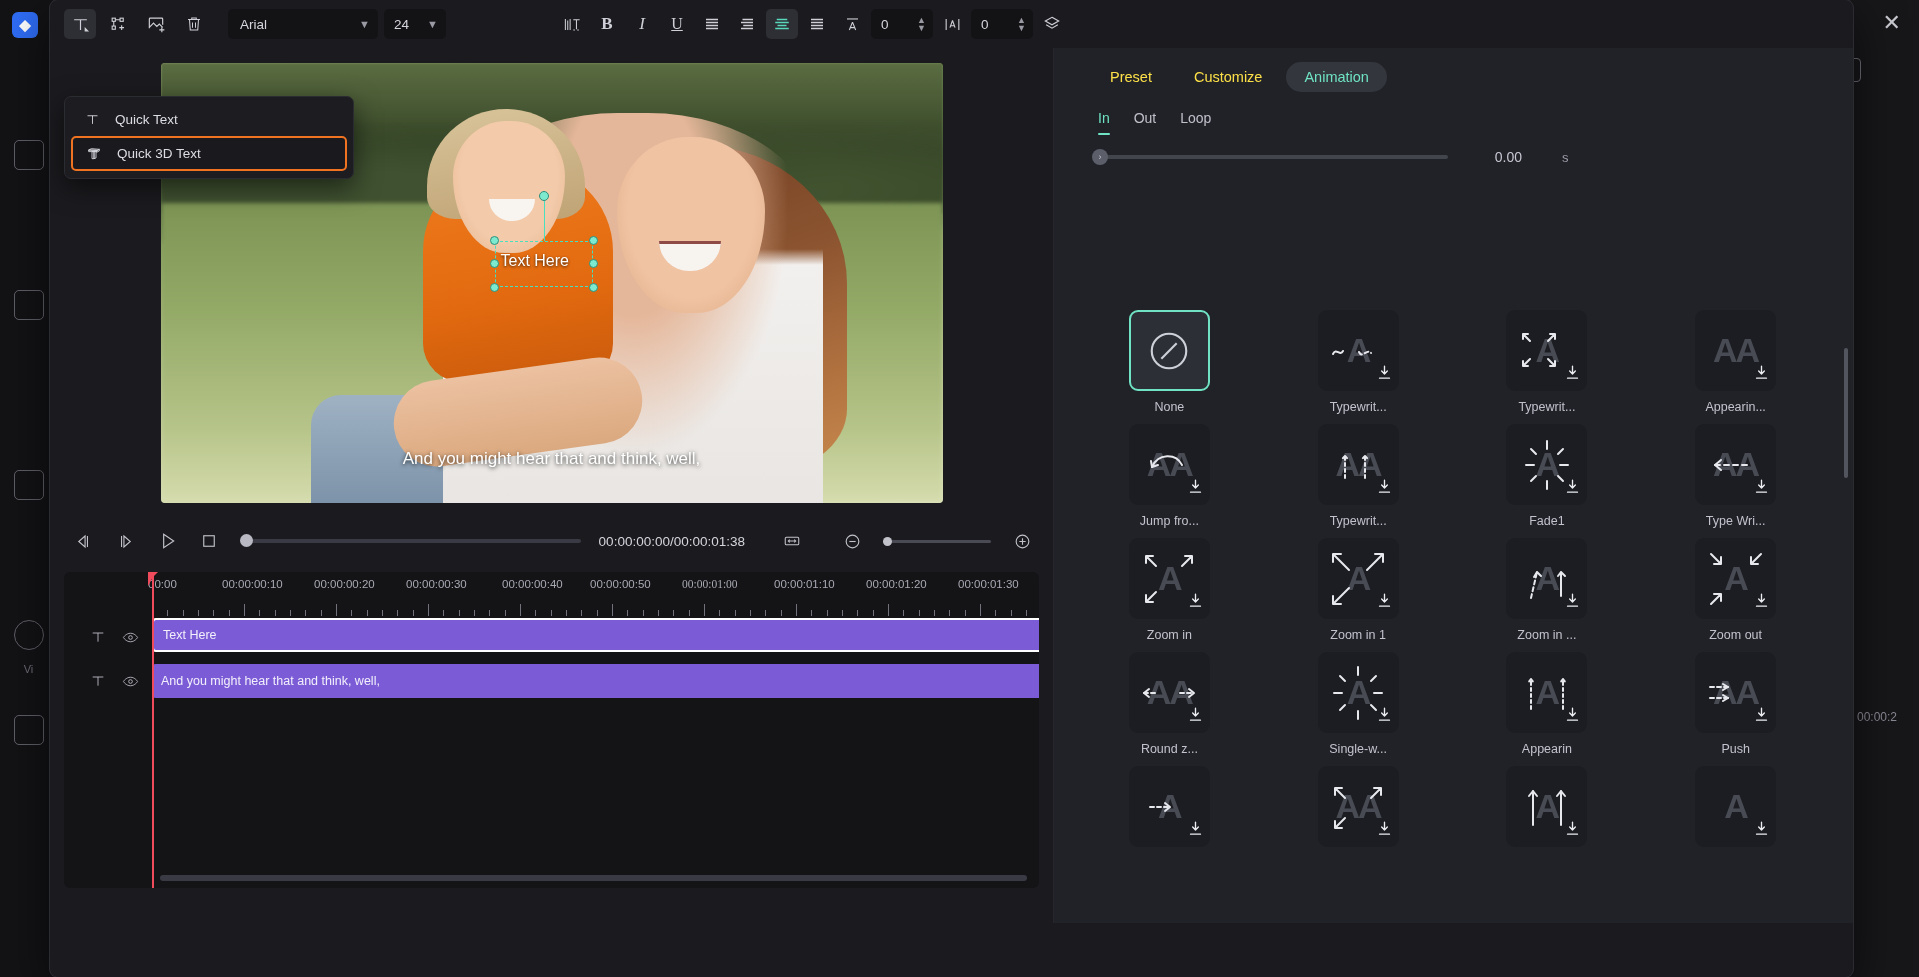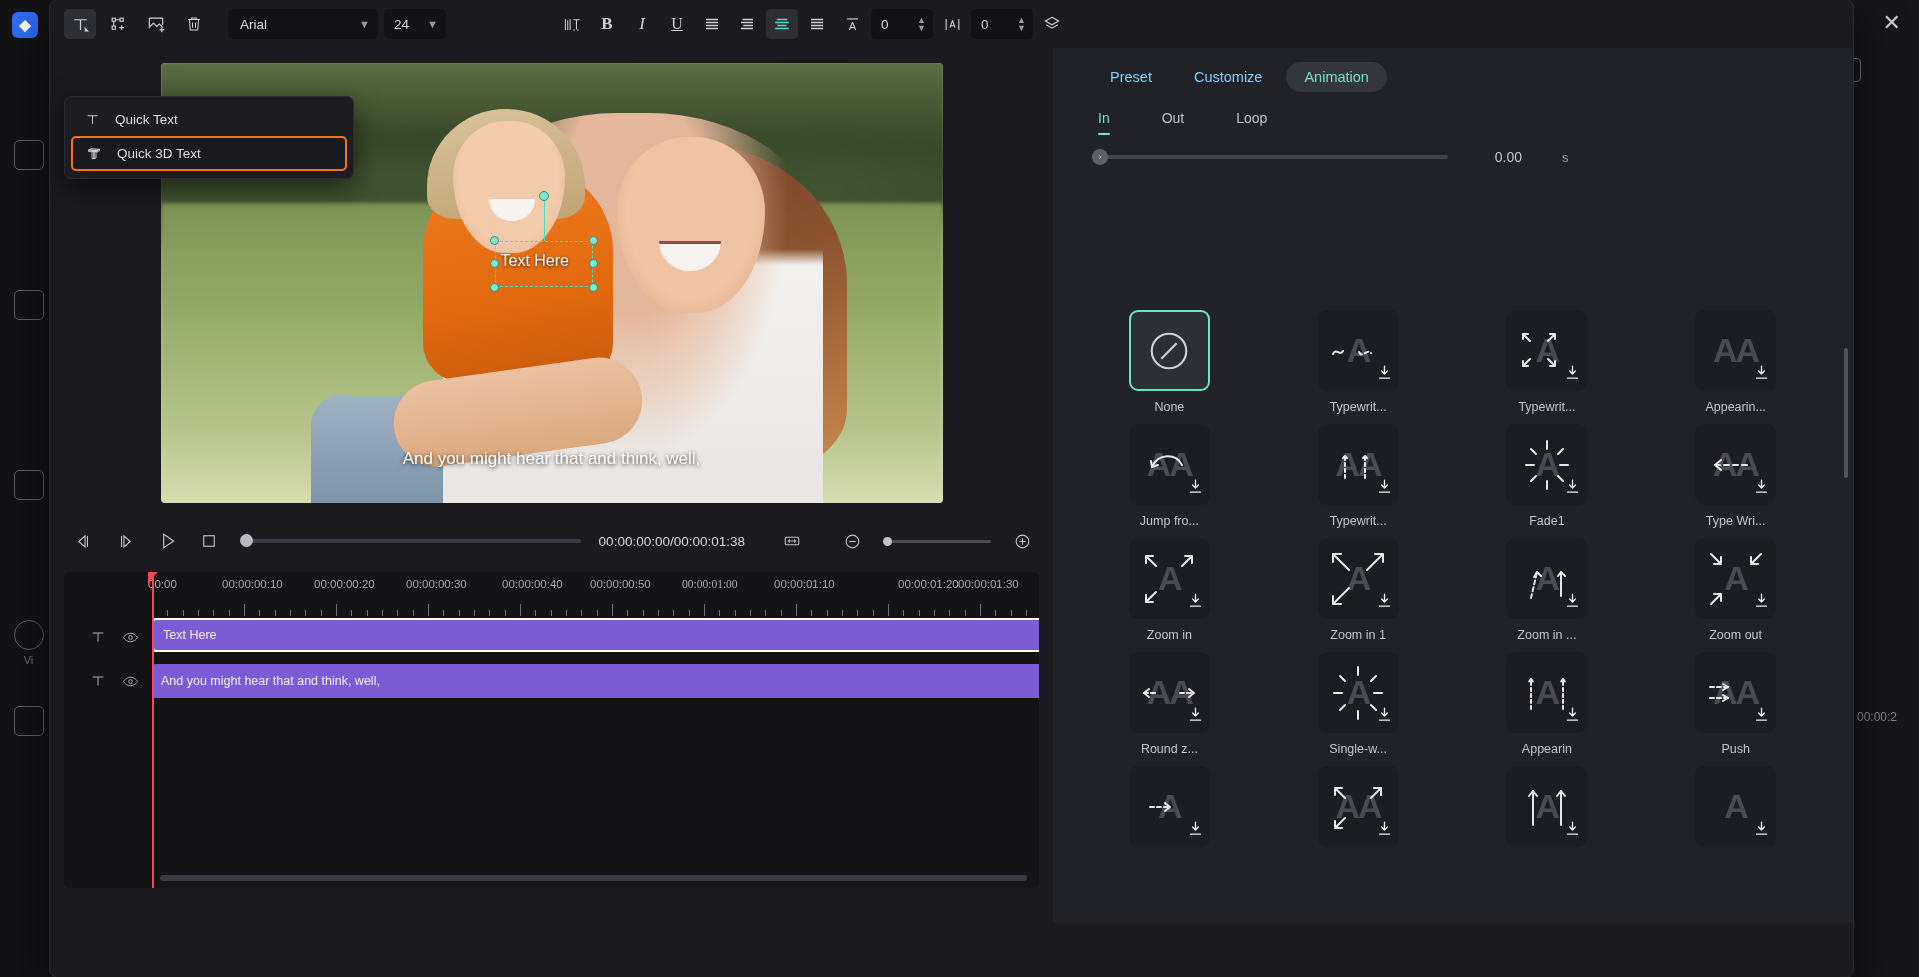--- a/index.html
+++ b/index.html
@@ -14,21 +14,21 @@
   .bd-left-rail {
     position: absolute; left: 0; top: 0; width: 58px; height: 977px;
     background: #131316; border-right: 1px solid #232329;
   }
   .bd-rail-icon {
     width: 30px; height: 30px; margin: 22px auto 0;
     border: 1.6px solid #6e6e78; border-radius: 5px; opacity: .85;
   }
   .bd-rail-icon.sm { border-radius: 50%; }
   .bd-rail-label {
-    color: #6e6e78; font-size: 11px; text-align: center; margin-top: 4px;
+    color: #6e6e78; font-size: 11px; text-align: center; margin-top: 13px;
   }
   .bd-logo {
     position: absolute; left: 12px; top: 12px; width: 26px; height: 26px;
     background: #2f6df6; border-radius: 6px;
     display: flex; align-items: center; justify-content: center;
     color: #fff; font-size: 15px; font-weight: bold;
   }
   .bd-topright {
     position: absolute; right: 0; top: 0; width: 420px; height: 977px;
     background: #17171a;
@@ -290,24 +290,24 @@
     background: #3a3a44; border-radius: 3px;
   }
 
   
   #right {
     width: 800px; background: #202228; position: relative;
     border-left: 1px solid #26262c;
   }
   #tabs { display: flex; align-items: center; gap: 6px; padding: 14px 0 0 38px; }
   .tab {
-    padding: 7px 18px; border-radius: 16px; color: #7dd3fc; font-size: 14.5px;
+    padding: 7px 18px; border-radius: 16px; color: #fde047; font-size: 14.5px;
   }
   .tab.active { background: #34363d; color: #6fe3c4; }
-  #subtabs { display: flex; gap: 52px; padding: 18px 0 0 44px; }
+  #subtabs { display: flex; gap: 24px; padding: 18px 0 0 44px; }
   .subtab { color: #c0c0ca; font-size: 14px; padding-bottom: 9px; position: relative; }
   .subtab.active { color: #6fe3c4; }
   .subtab.active::after {
     content: ""; position: absolute; left: 0; right: 0; bottom: 0;
     height: 2.5px; background: #6fe3c4; border-radius: 2px;
   }
   #dur-label { padding: 22px 0 0 44px; color: #d3d3dc; font-size: 14px; }
   #dur-row { display: flex; align-items: center; padding: 14px 0 0 44px; }
   #dur-track { width: 350px; height: 4px; background: #43454d; border-radius: 2px; position: relative; }
   #dur-knob {
@@ -621,21 +621,21 @@
         <div id="tl-ruler">
           <div id="tl-labels">
               <div class="tl-lbl" style="left: -4px;">00:00</div>
               <div class="tl-lbl" style="left: 70px;">00:00:00:10</div>
               <div class="tl-lbl" style="left: 162px;">00:00:00:20</div>
               <div class="tl-lbl" style="left: 254px;">00:00:00:30</div>
               <div class="tl-lbl" style="left: 350px;">00:00:00:40</div>
               <div class="tl-lbl" style="left: 438px;">00:00:00:50</div>
               <div class="tl-lbl" style="left: 530px; font-family: Liberation Serif, serif;">00:00:01:00</div>
               <div class="tl-lbl" style="left: 622px;">00:00:01:10</div>
-              <div class="tl-lbl" style="left: 746px;">00:00:01:20</div>
+              <div class="tl-lbl" style="left: 714px;">00:00:01:20</div>
               <div class="tl-lbl" style="left: 806px;">00:00:01:30</div>
             </div>
           <div id="tl-ticks">
               <div class="tick major" style="left: 0px;"></div>
               <div class="tick minor" style="left: 15.3333px;"></div>
               <div class="tick minor" style="left: 30.6667px;"></div>
               <div class="tick minor" style="left: 46px;"></div>
               <div class="tick minor" style="left: 61.3333px;"></div>
               <div class="tick minor" style="left: 76.6667px;"></div>
               <div class="tick major" style="left: 92px;"></div>

